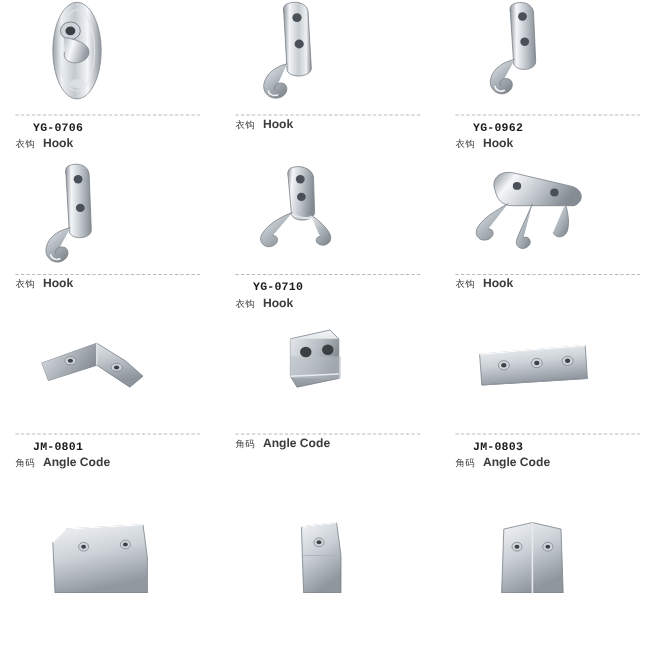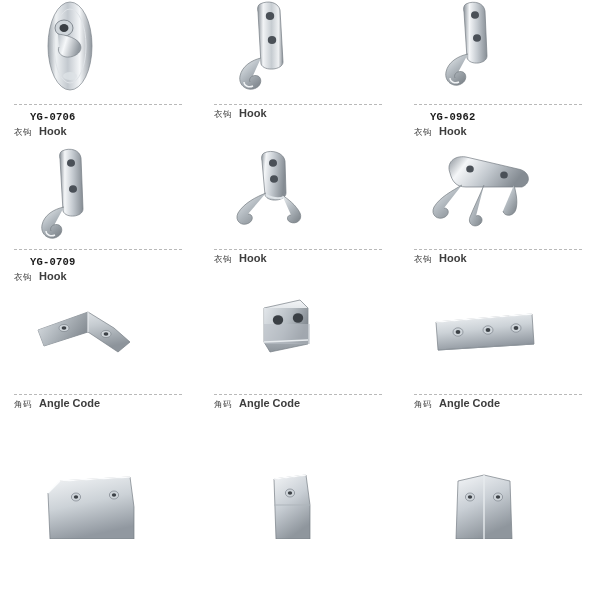--- a/index.html
+++ b/index.html
@@ -203,21 +203,20 @@
             </linearGradient>
           </defs>
           <path d="M48 6 C56 2 66 5 67 13 L69 64 C69 72 52 74 49 66 L46 14 C45 10 46 7 48 6 Z" fill="url(#g4)" stroke="#767d84" stroke-width="0.7"></path>
           <ellipse cx="57" cy="18" rx="4" ry="3.8" fill="#4a5057"></ellipse>
           <ellipse cx="59" cy="44" rx="4" ry="3.8" fill="#4a5057"></ellipse>
           <path d="M50 62 C40 64 30 70 28 80 C26 90 36 96 43 92 C49 89 49 82 45 80 C40 78 35 82 37 86" fill="url(#g4b)" stroke="#757c83" stroke-width="0.7"></path>
           <path d="M32 86 C32 90 37 92 41 90" fill="none" stroke="#f0f2f4" stroke-width="1.4"></path>
         </svg>
       </div>
       <div class="label-rule"></div>
-      <div class="code">YG-0709</div>
       <div class="desc">
         <span class="cn">衣钩</span><span class="en">Hook</span>
       </div>
     </div>
 
     <div class="cell">
       <div class="img-area">
         <svg class="prod-svg" width="168" height="104" viewBox="0 0 168 104">
           <defs>
             <linearGradient id="g5" x1="0" y1="0" x2="1" y2="0.2">
@@ -234,20 +233,21 @@
           </defs>
           <path d="M50 8 C58 4 70 8 71 16 L72 48 C72 56 54 58 51 50 L48 16 C47 12 48 9 50 8 Z" fill="url(#g5)" stroke="#767d84" stroke-width="0.7"></path>
           <ellipse cx="59" cy="18" rx="4" ry="3.8" fill="#4a5057"></ellipse>
           <ellipse cx="60" cy="34" rx="4" ry="3.8" fill="#4a5057"></ellipse>
           <path d="M52 48 C42 52 30 58 24 68 C20 76 28 82 35 78 C40 75 39 69 34 69" fill="url(#g5b)" stroke="#757c83" stroke-width="0.7"></path>
           <path d="M68 50 C74 54 82 60 86 68 C89 75 82 80 76 77 C72 75 73 70 77 70" fill="url(#g5b)" stroke="#757c83" stroke-width="0.7"></path>
           <path d="M52 50 C60 54 66 54 70 52" fill="none" stroke="#dfe4e8" stroke-width="2"></path>
         </svg>
       </div>
       <div class="label-rule"></div>
+      <div class="code">YG-0710</div>
       <div class="desc">
         <span class="cn">衣钩</span><span class="en">Hook</span>
       </div>
     </div>
 
     <div class="cell">
       <div class="img-area">
         <svg class="prod-svg" width="168" height="104" viewBox="0 0 168 104">
           <defs>
             <linearGradient id="g6" x1="0" y1="0" x2="1" y2="0.3">
@@ -298,20 +298,21 @@
           <path d="M24 40 L74 22 L100 38 L116 52 L104 62 L74 42 L30 56 Z" fill="url(#g7)" stroke="#777e85" stroke-width="0.7"></path>
           <path d="M24 40 L30 56 L74 42 L74 22 Z" fill="url(#g7b)" opacity="0.85"></path>
           <ellipse cx="50" cy="38" rx="5" ry="3.6" fill="#cfd5da" stroke="#757c83" stroke-width="0.6"></ellipse>
           <ellipse cx="50" cy="38" rx="2.4" ry="1.8" fill="#3d4247"></ellipse>
           <ellipse cx="92" cy="44" rx="5" ry="3.6" fill="#cfd5da" stroke="#757c83" stroke-width="0.6"></ellipse>
           <ellipse cx="92" cy="44" rx="2.4" ry="1.8" fill="#3d4247"></ellipse>
           <path d="M74 22 L74 42" stroke="#e6eaed" stroke-width="1.2" fill="none"></path>
         </svg>
       </div>
       <div class="label-rule"></div>
+      <div class="code">JM-0801</div>
       <div class="desc">
         <span class="cn">角码</span><span class="en">Angle Code</span>
       </div>
     </div>
 
     <div class="cell">
       <div class="img-area">
         <svg class="prod-svg" width="168" height="104" viewBox="0 0 168 104">
           <defs>
             <linearGradient id="g8" x1="0" y1="0" x2="0" y2="1">
@@ -354,20 +355,21 @@
           <ellipse cx="44" cy="42" rx="5" ry="4.2" fill="#cfd5da" stroke="#6f767d" stroke-width="0.6"></ellipse>
           <ellipse cx="44" cy="42" rx="2.4" ry="2" fill="#3d4247"></ellipse>
           <ellipse cx="74" cy="40" rx="5" ry="4.2" fill="#cfd5da" stroke="#6f767d" stroke-width="0.6"></ellipse>
           <ellipse cx="74" cy="40" rx="2.4" ry="2" fill="#3d4247"></ellipse>
           <ellipse cx="102" cy="38" rx="5" ry="4.2" fill="#cfd5da" stroke="#6f767d" stroke-width="0.6"></ellipse>
           <ellipse cx="102" cy="38" rx="2.4" ry="2" fill="#3d4247"></ellipse>
           <path d="M24 60 L120 54" stroke="#8f969d" stroke-width="1" fill="none"></path>
         </svg>
       </div>
       <div class="label-rule"></div>
+      <div class="code">JM-0803</div>
       <div class="desc">
         <span class="cn">角码</span><span class="en">Angle Code</span>
       </div>
     </div>
 
   </div>
 
   <div class="row">
 
     <div class="cell">

